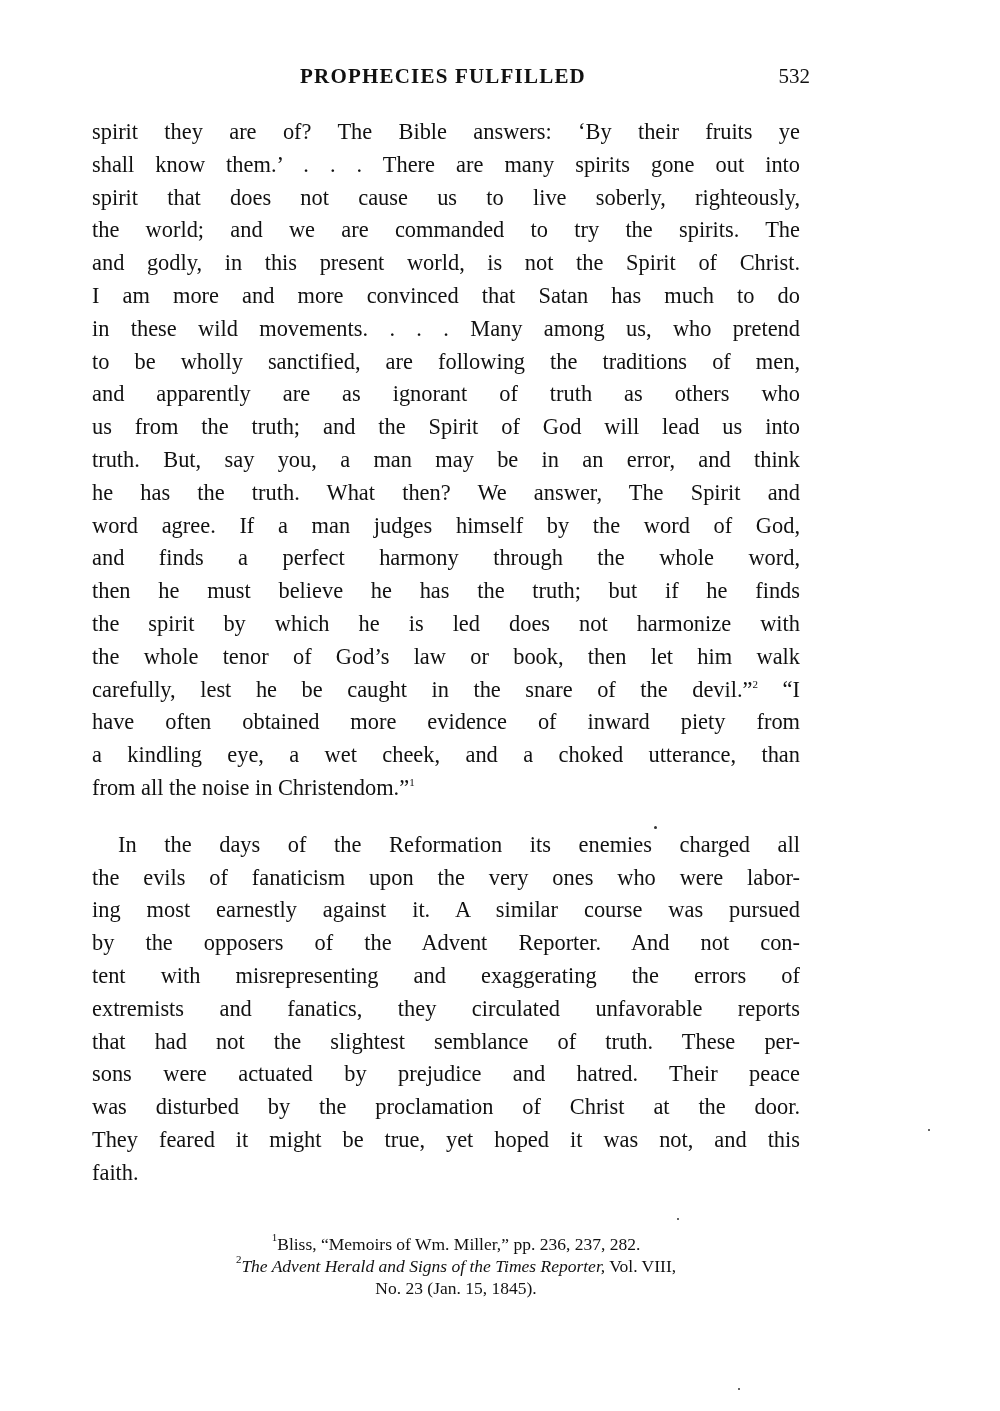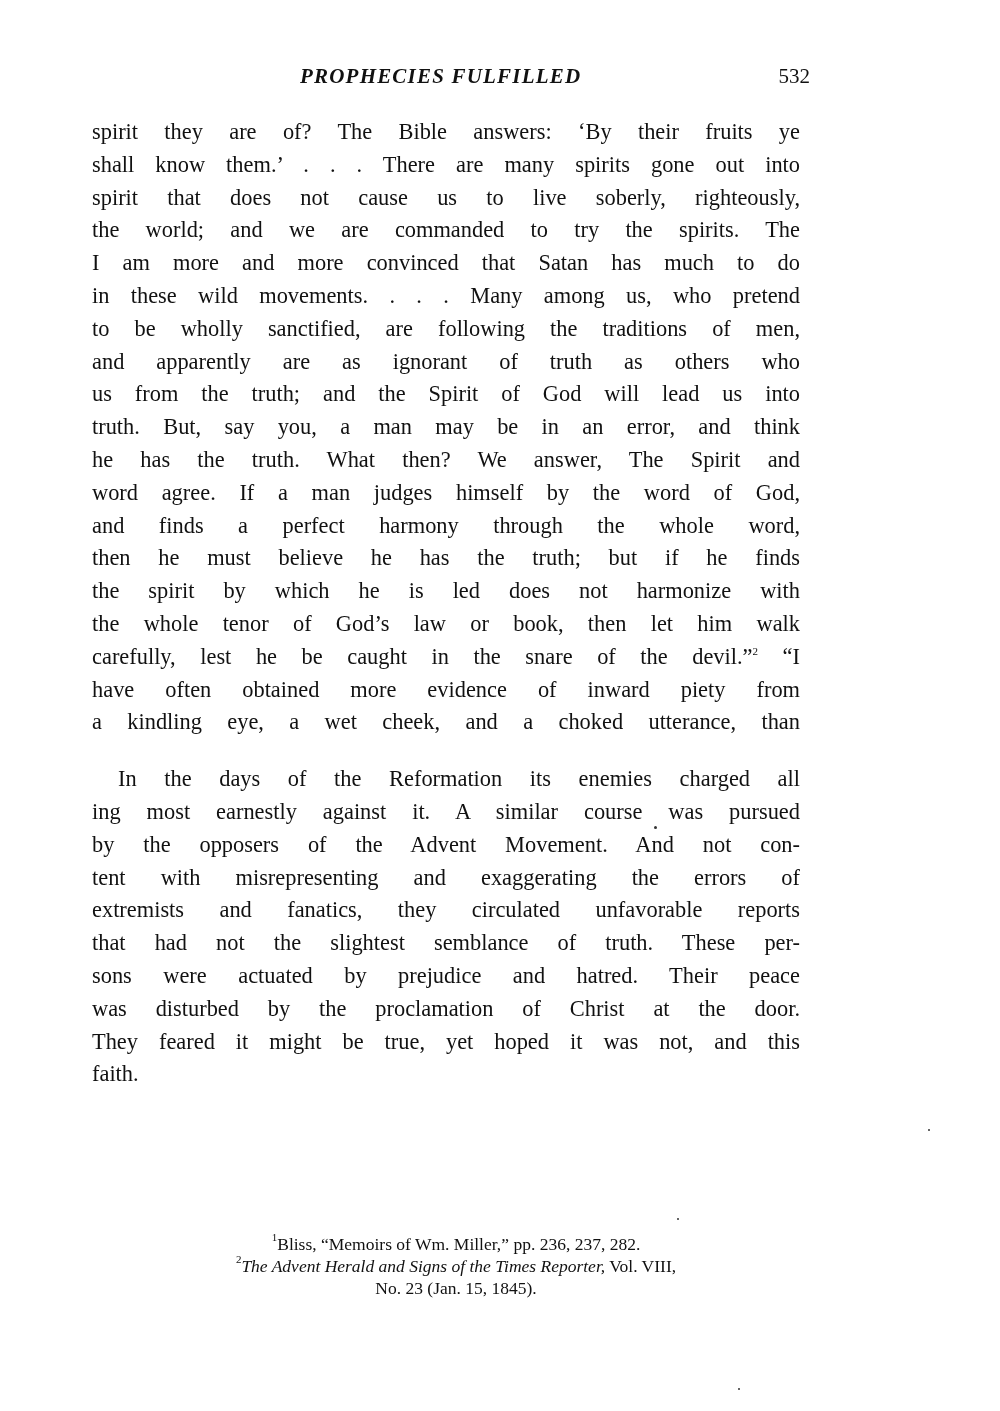--- a/index.html
+++ b/index.html
@@ -26,21 +26,20 @@
       top: 64px;
       left: 102px;
       width: 708px;
       height: 32px;
       font-family: "Liberation Serif", serif;
     }
     .running-title {
       position: absolute;
       left: 198px;
       top: 0;
-      font-style: italic;
       font-weight: bold;
       font-size: 21px;
       letter-spacing: 1.2px;
     }
     .page-number {
       position: absolute;
       right: 0;
       top: 0;
       font-size: 21px;
     }
@@ -100,40 +99,43 @@
     <span class="running-title">PROPHECIES FULFILLED</span>
     <span class="page-number">532</span>
   </div>
 
   <div class="body-text">
     <div>
       <span class="line">spirit they are of? The Bible answers: ‘By their fruits ye</span>
       <span class="line">shall know them.’ . . . There are many spirits gone out into</span>
       <span class="line">spirit that does not cause us to live soberly, righteously,</span>
       <span class="line">the world; and we are commanded to try the spirits. The</span>
+      <span class="line">and godly, in this present world, is not the Spirit of Christ.</span>
       <span class="line">I am more and more convinced that Satan has much to do</span>
       <span class="line">in these wild movements. . . . Many among us, who pretend</span>
       <span class="line">to be wholly sanctified, are following the traditions of men,</span>
       <span class="line">and apparently are as ignorant of truth as others who</span>
       <span class="line">us from the truth; and the Spirit of God will lead us into</span>
       <span class="line">truth. But, say you, a man may be in an error, and think</span>
       <span class="line">he has the truth. What then? We answer, The Spirit and</span>
       <span class="line">word agree. If a man judges himself by the word of God,</span>
       <span class="line">and finds a perfect harmony through the whole word,</span>
       <span class="line">then he must believe he has the truth; but if he finds</span>
       <span class="line">the spirit by which he is led does not harmonize with</span>
       <span class="line">the whole tenor of God’s law or book, then let him walk</span>
       <span class="line"><span>carefully, lest he be caught in the snare of the devil.”</span><sup>2</sup> <span>“I</span></span>
       <span class="line">have often obtained more evidence of inward piety from</span>
       <span class="line">a kindling eye, a wet cheek, and a choked utterance, than</span>
+      <span class="line last"><span>from all the noise in Christendom.”</span><sup>1</sup></span>
     </div>
     <div>
       <span class="line indent">In the days of the Reformation its enemies charged all</span>
+      <span class="line">the evils of fanaticism upon the very ones who were labor-</span>
       <span class="line">ing most earnestly against it. A similar course was pursued</span>
-      <span class="line">by the opposers of the Advent Movement. And not con-</span>
+      <span class="line">by the opposers of the Advent Reporter. And not con-</span>
       <span class="line">tent with misrepresenting and exaggerating the errors of</span>
       <span class="line">extremists and fanatics, they circulated unfavorable reports</span>
       <span class="line">that had not the slightest semblance of truth. These per-</span>
       <span class="line">sons were actuated by prejudice and hatred. Their peace</span>
       <span class="line">was disturbed by the proclamation of Christ at the door.</span>
       <span class="line">They feared it might be true, yet hoped it was not, and this</span>
       <span class="line last">faith.</span>
     </div>
   </div>
 

